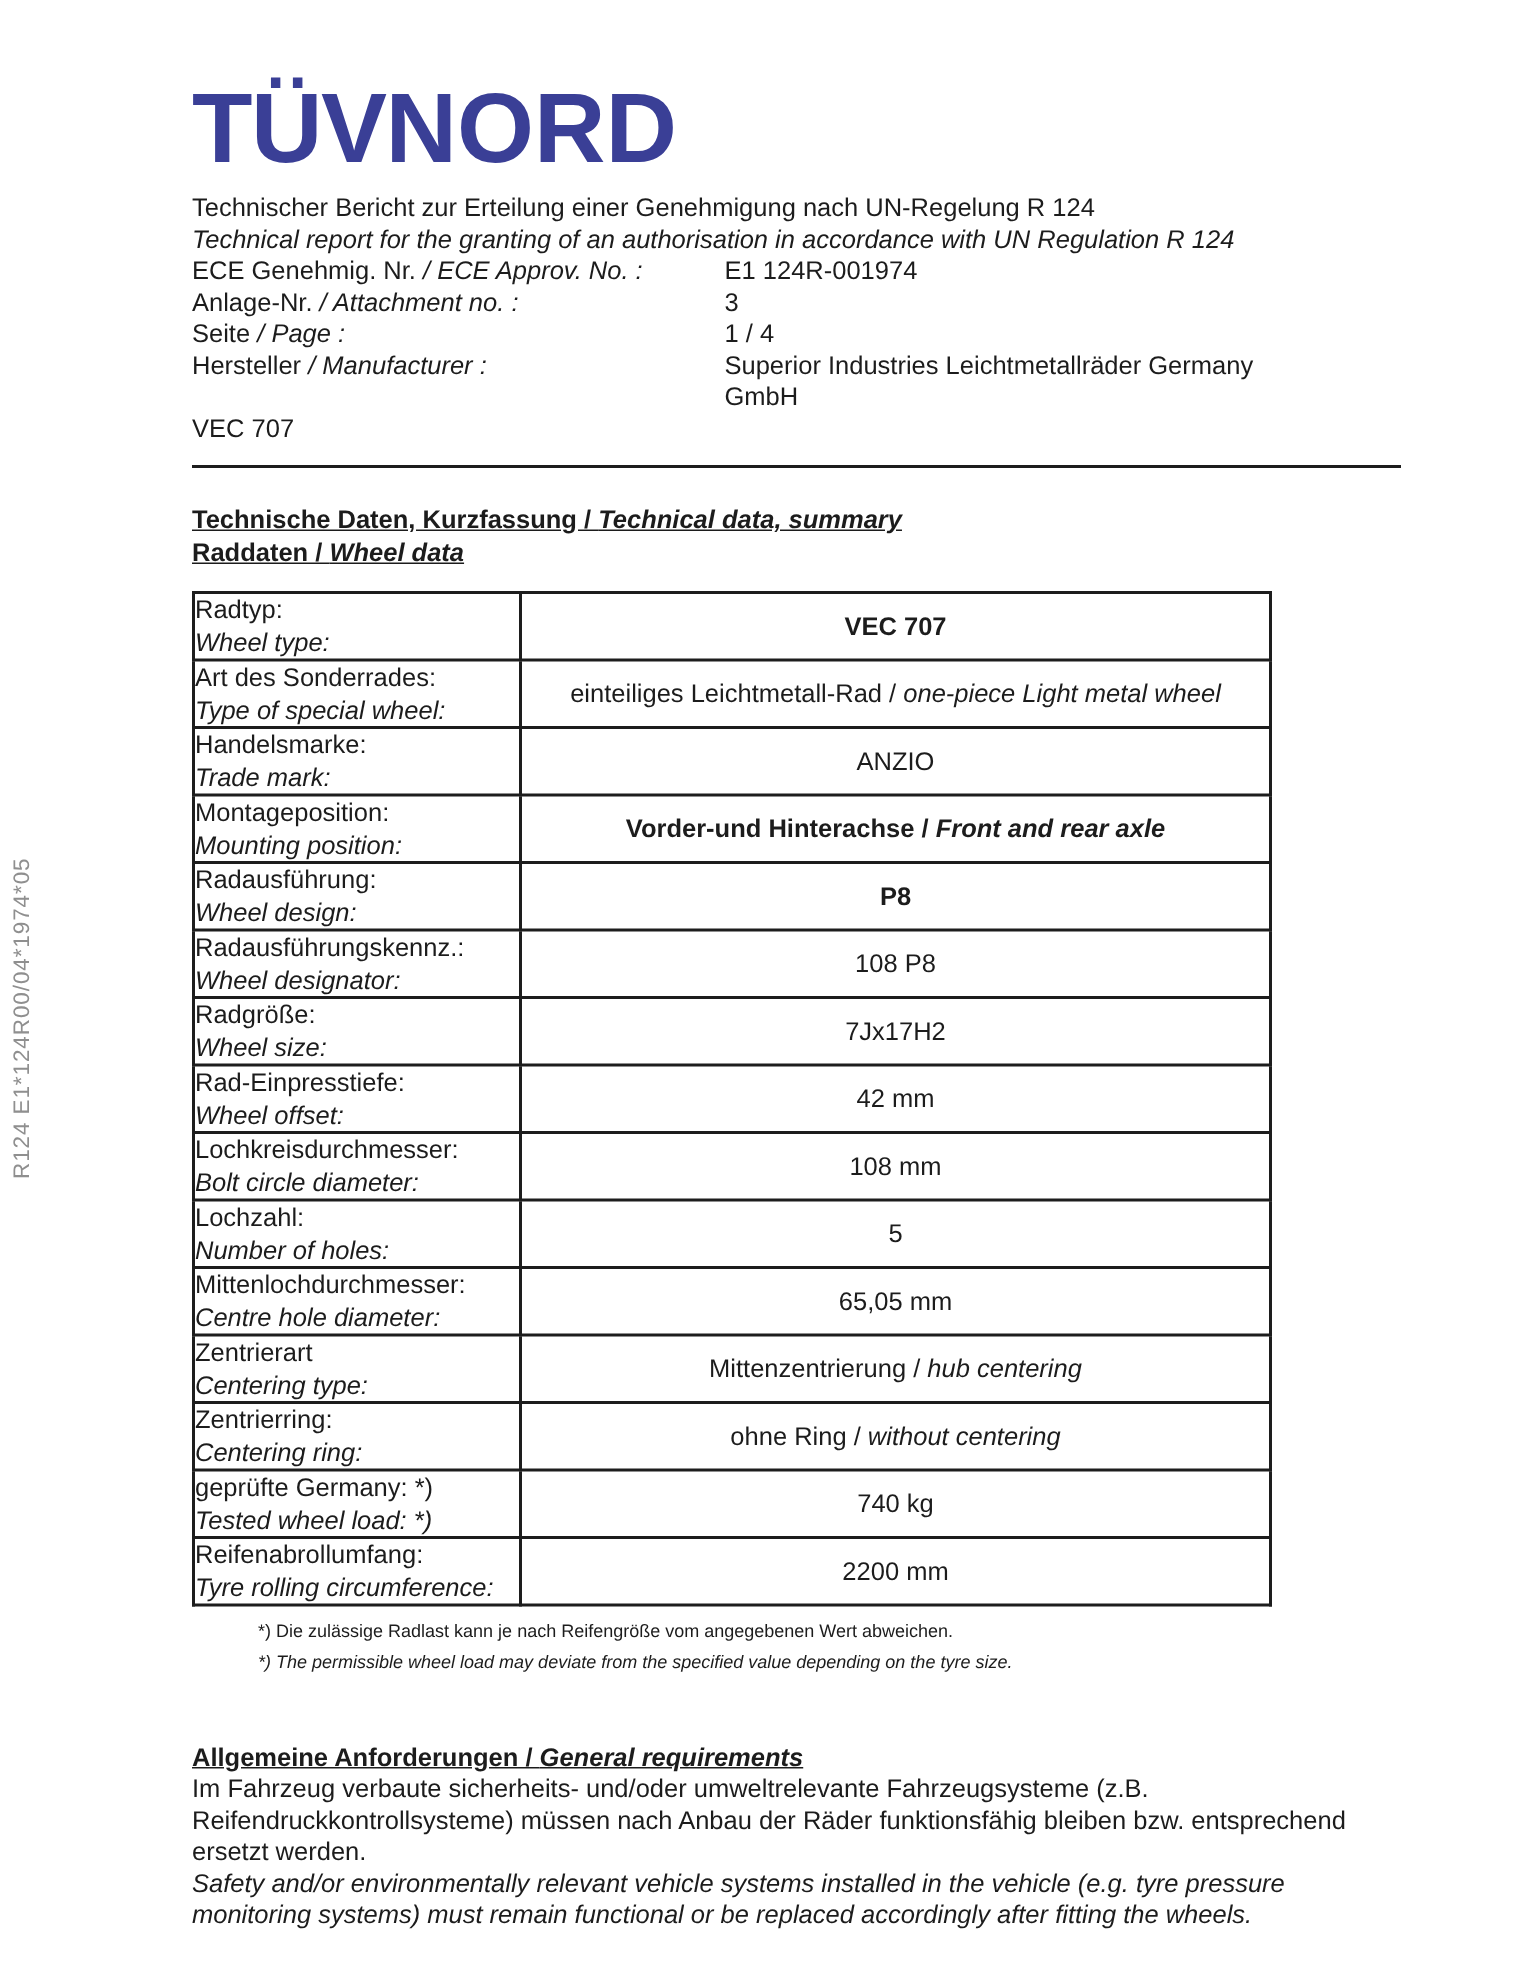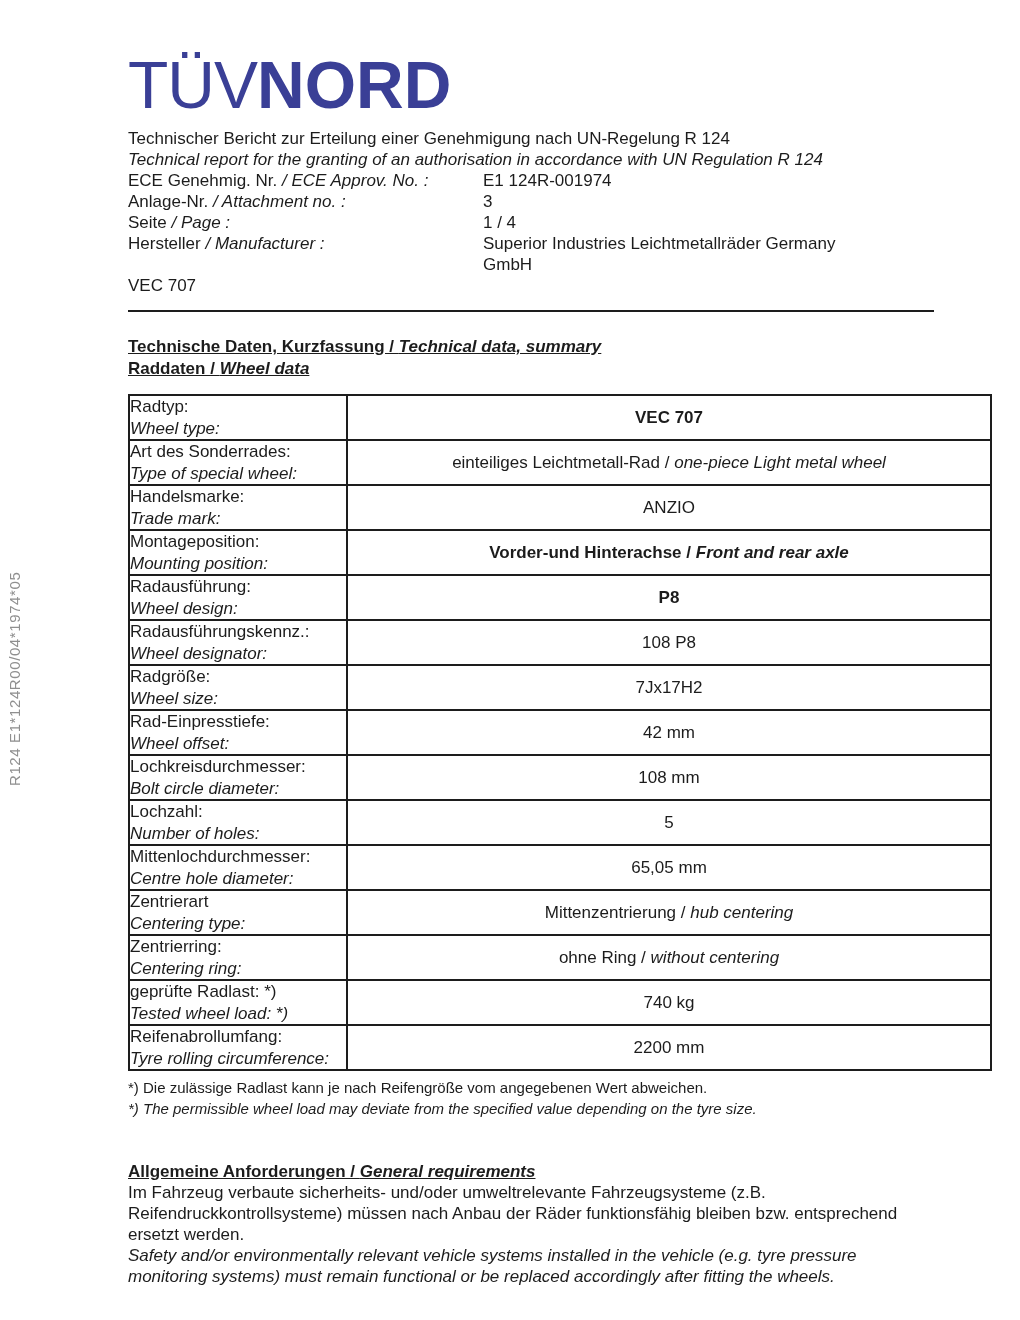--- a/index.html
+++ b/index.html
@@ -10,42 +10,42 @@
   }
   .side-code {
     position:absolute; left:6px; top:786px;
     transform:rotate(-90deg); transform-origin:0 0;
     font-size:15px; letter-spacing:0.6px; color:#8f8f8f; white-space:nowrap;
   }
   .content { position:absolute; left:128px; top:0; width:806px; }
 
   .logo { margin-top:52px; line-height:66px; color:#3a3f96; font-size:66px;
           letter-spacing:-1px; white-space:nowrap; }
-  .logo .tuv  { font-weight:400;text-align:right; }
+  .logo .tuv  { font-weight:700;text-align:right; }
   .logo .nord { font-weight:700; letter-spacing:0; }
 
   .title { margin-top:10px; font-size:17px; line-height:21px; }
   .it { font-style:italic; }
   .b  { font-weight:bold; }
 
   .fields { font-size:17px; line-height:21px; }
   .field  { display:grid; grid-template-columns:355px 1fr; }
   .field-value { max-width:398px; }
 
   .rule { border:none; border-top:2px solid #1d1d1d; margin:14px 0 0 0; }
 
   .sec-head { margin-top:24px; font-size:17px; line-height:22px; font-weight:bold; }
   .sec-head .u  { text-decoration:underline; }
 
-  table.data { border-collapse:collapse; width:864px; margin-top:14px; }
+  table.data { border-collapse:collapse; width:720px; margin-top:14px; }
   table.data td { border:2px solid #1d1d1d; font-size:17px; padding:0; }
   td.lbl { width:216px; padding:1px 6px; line-height:21.5px; height:41px; vertical-align:middle; }
   td.val { text-align:center; vertical-align:middle; }
 
-  .footnotes { margin-top:6px; font-size:15px; line-height:21px; }
+  .footnotes { margin-top:6px; font-size:12px; line-height:21px;margin-left:44px; }
 
   .general { margin-top:42px; font-size:17px; line-height:21px; }
   .general .head { font-weight:bold; }
   .general .head .u { text-decoration:underline; }
 </style>
 </head>
 <body>
 
 <div class="side-code">R124  E1*124R00/04*1974*05</div>
 
@@ -175,21 +175,21 @@
       </tr>
       <tr>
         <td class="lbl">
             <div>Zentrierring:</div>
             <div class="it">Centering ring:</div>
           </td>
         <td class="val"><span>ohne Ring / </span><span class="it">without centering</span></td>
       </tr>
       <tr>
         <td class="lbl">
-            <div>geprüfte Radlast: *)</div>
+            <div>geprüfte Germany: *)</div>
             <div class="it">Tested wheel load: *)</div>
           </td>
         <td class="val"><span>740 kg</span></td>
       </tr>
       <tr>
         <td class="lbl">
             <div>Reifenabrollumfang:</div>
             <div class="it">Tyre rolling circumference:</div>
           </td>
         <td class="val"><span>2200 mm</span></td>

